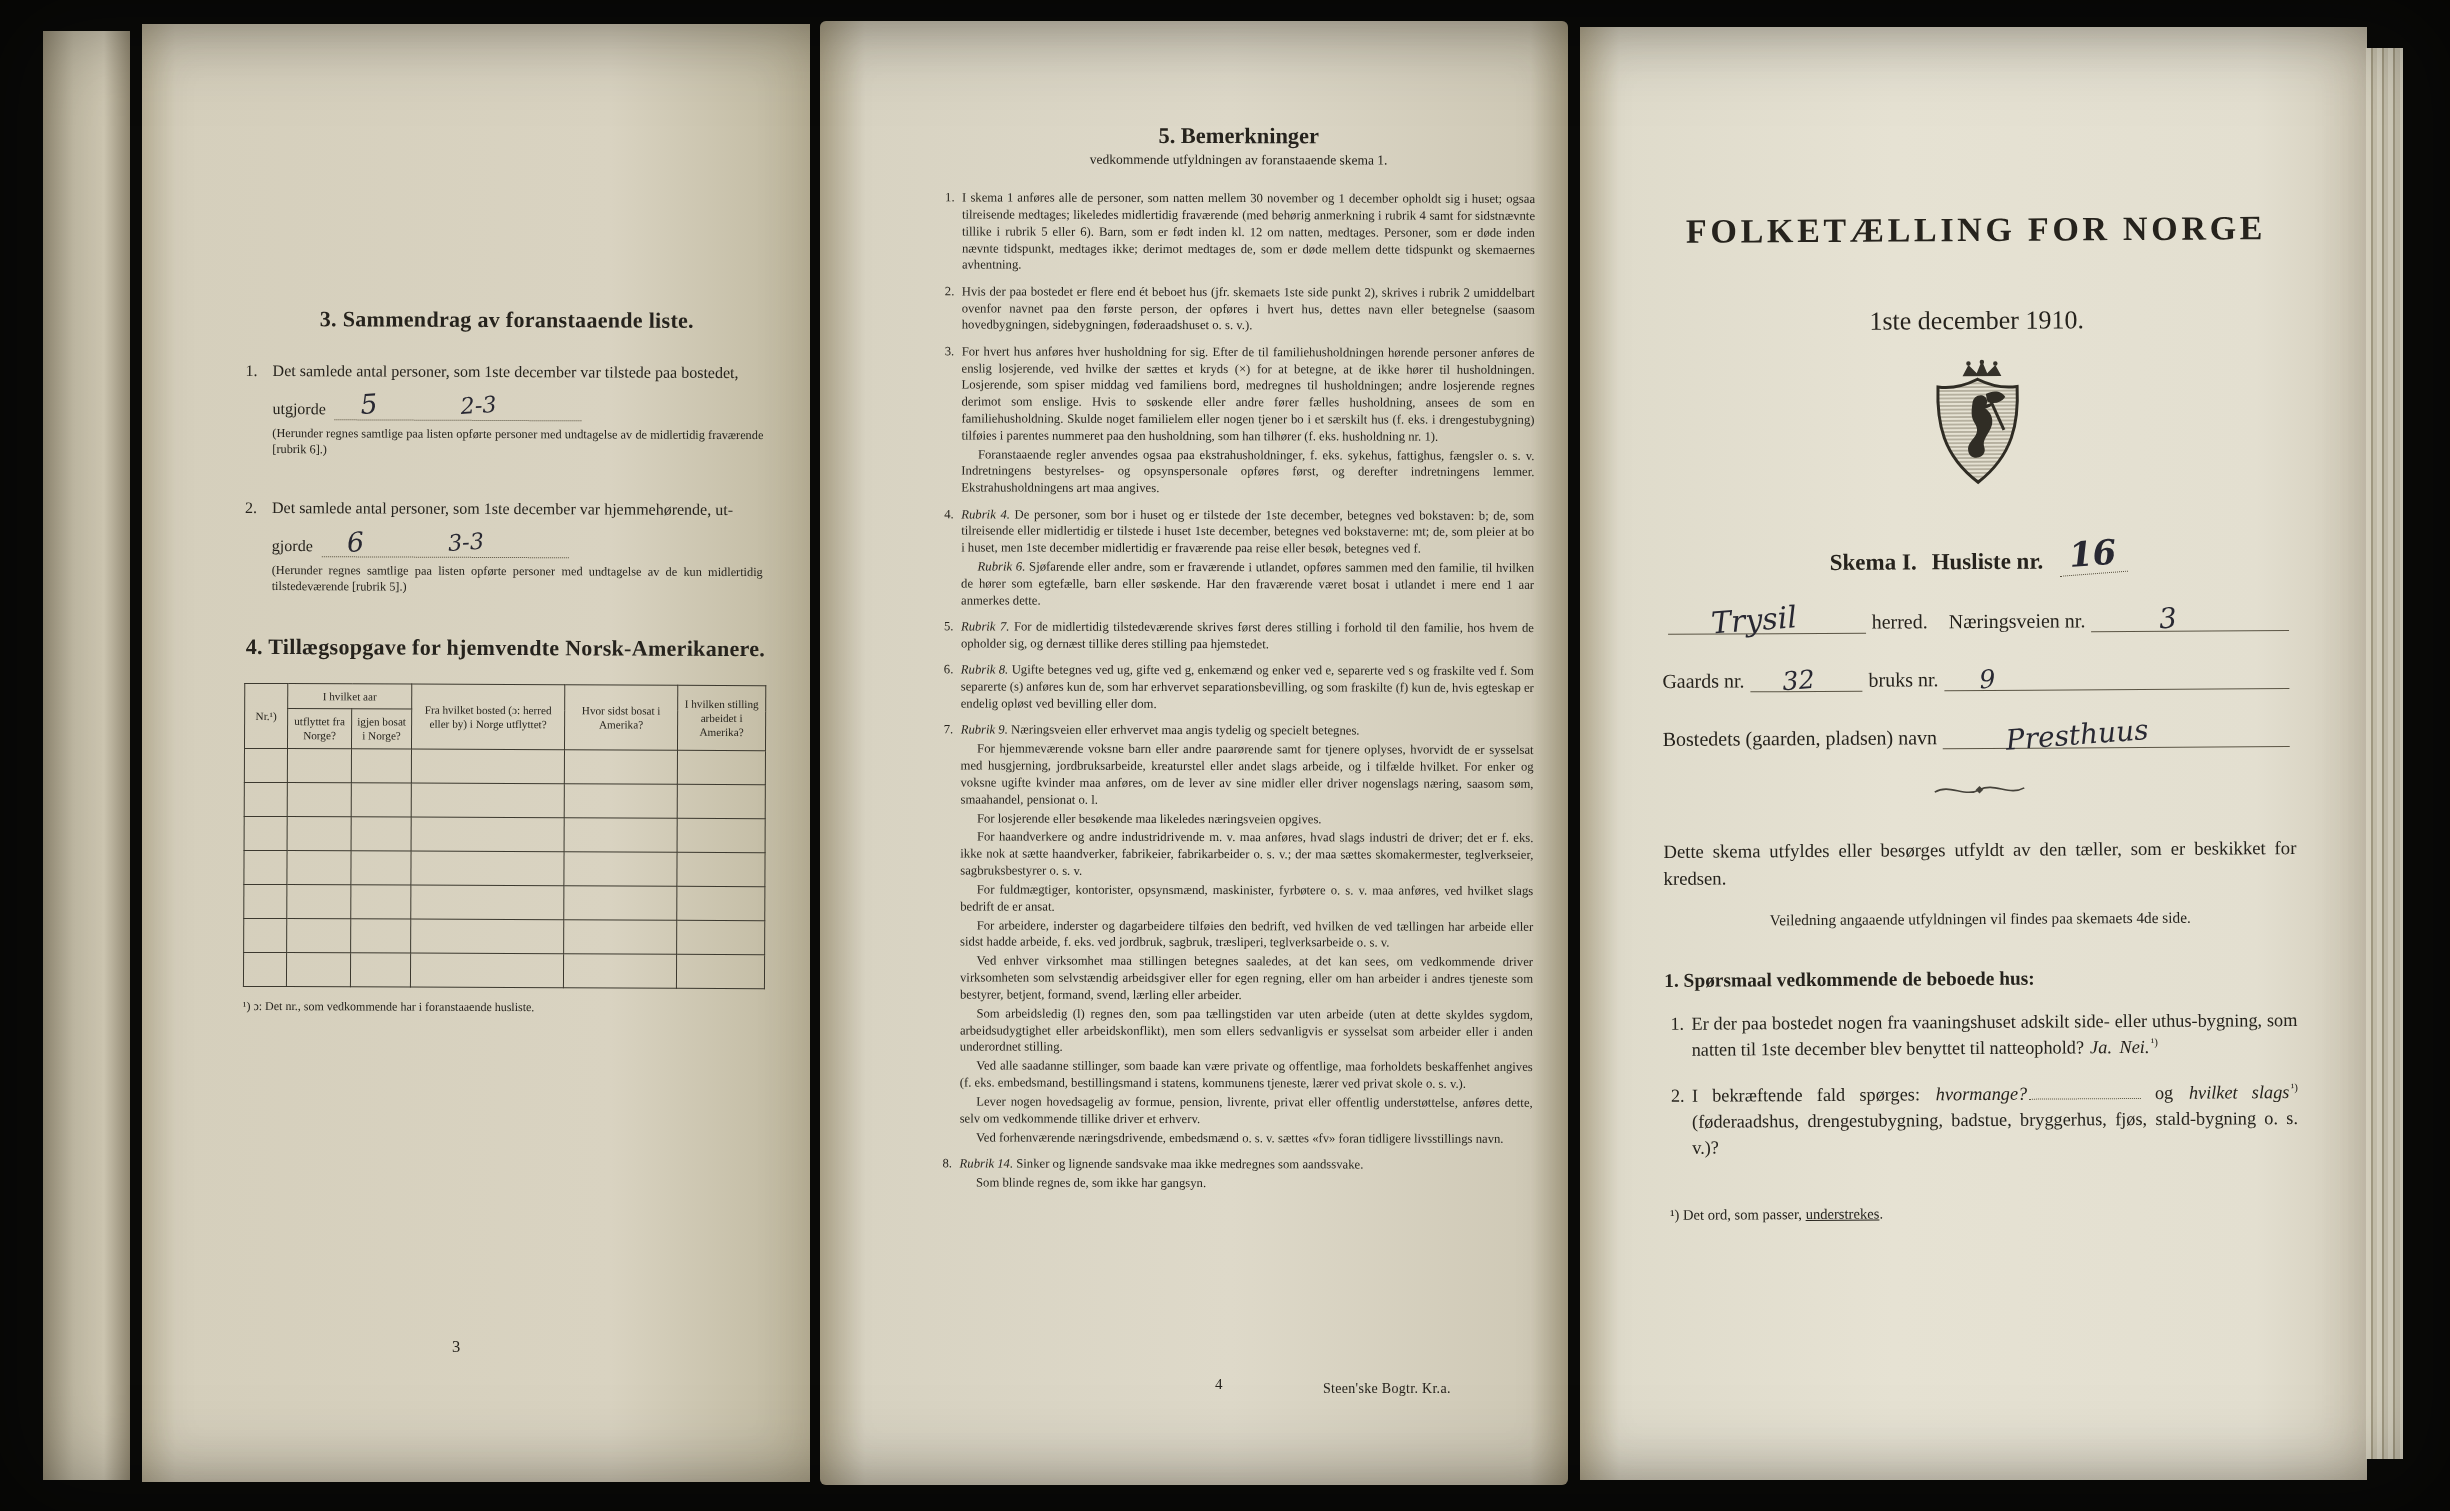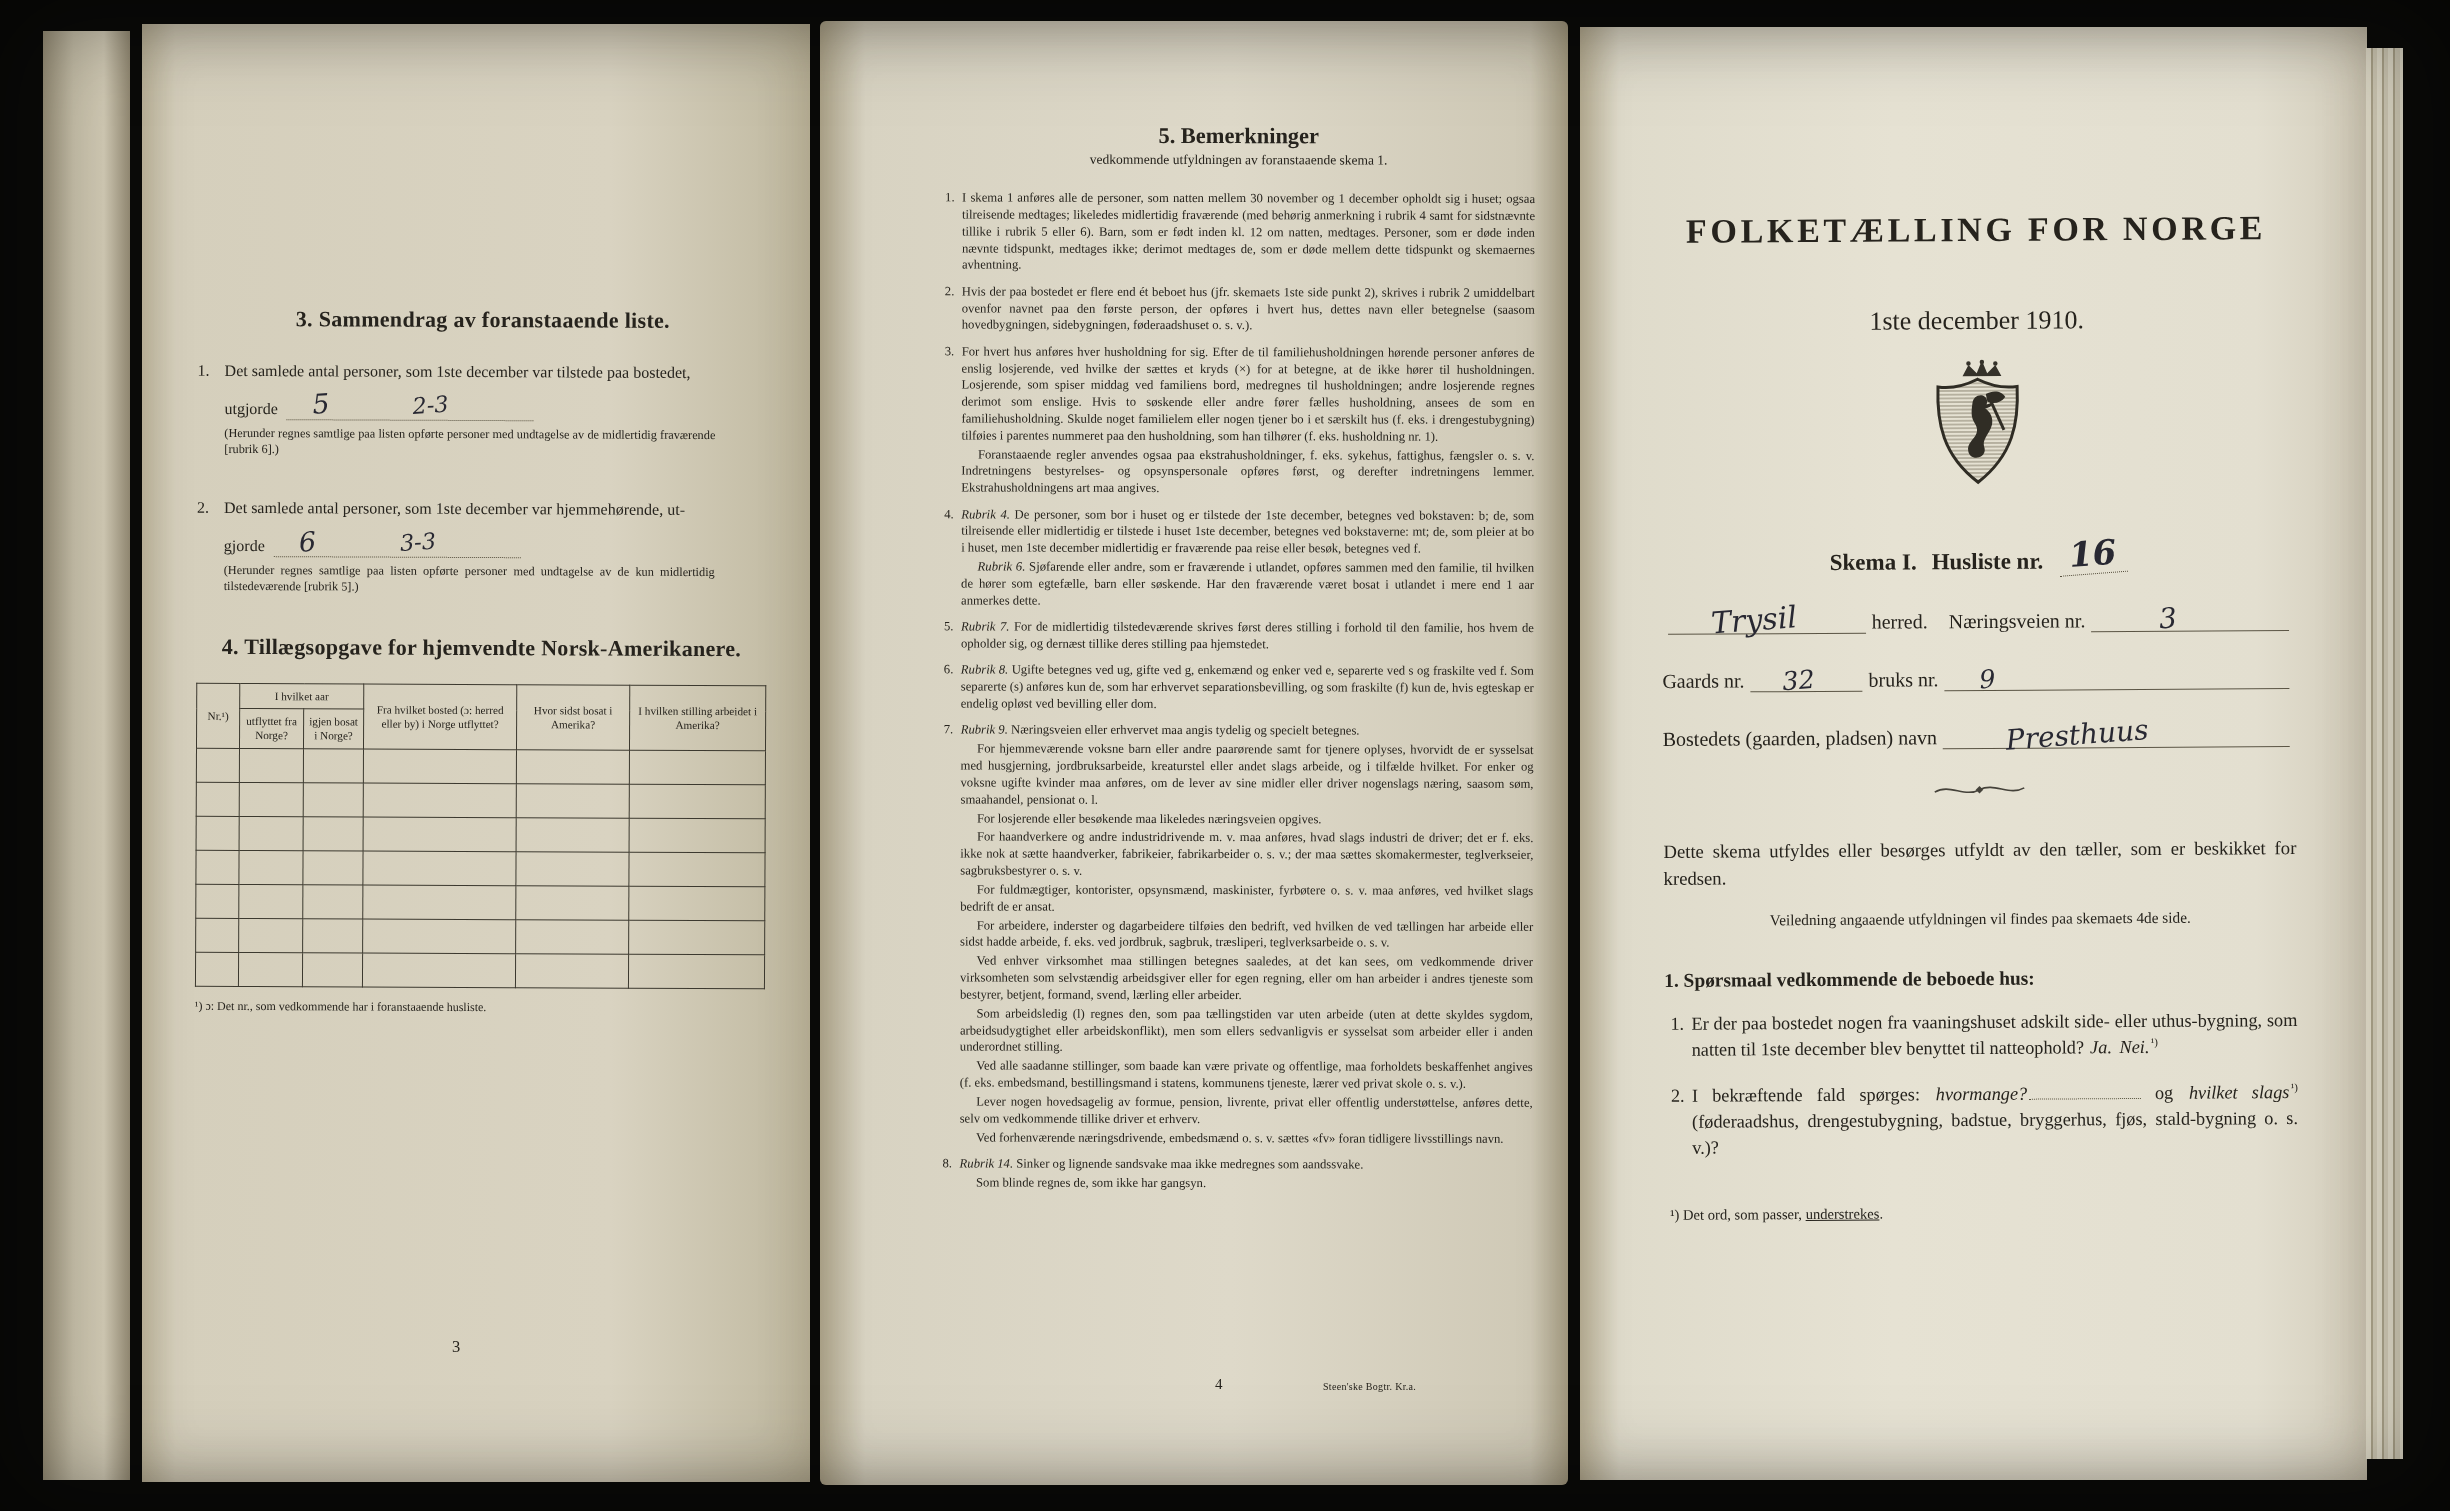--- a/index.html
+++ b/index.html
@@ -13,21 +13,21 @@
   .scan::after{content:''; position:absolute; inset:0; pointer-events:none;
     box-shadow:inset 0 0 105px rgba(0,0,0,.55);}
   .page{ position:absolute; box-shadow: inset 0 0 52px rgba(70,52,22,.22); }
 
   
   .sliver{ position:absolute; left:43px; top:31px; width:87px; height:1449px;
     background:linear-gradient(90deg,#9d947c 0,#c3bca6 35%,#cdc6b1 70%,#8f8670 100%);}
 
   
   .page3{ left:142px; top:24px; width:668px; height:1458px;
-    background:linear-gradient(90deg,#c3bca4 0,var(--paper-left,#d5cfbc) 5%,#d9d3c1 70%,#bfb89f 100%);}
+    background:linear-gradient(90deg,#c3bca4 0,var(--paper-left,#d5cfbc) 5%,#d9d3c1 70%,#bfb89f 100%);padding-left:48px;}
   .p3c{ padding:283px 43px 0 55px; transform:rotate(.25deg); }
   .sec-head{ font-weight:bold; font-size:22px; text-align:center; margin:0 0 28px; letter-spacing:0.3px;}
   .sum-item{ display:flex; gap:9px; font-size:16px; line-height:1.42; margin-bottom:39px;}
   .sum-num{ flex:0 0 18px; }
   .sum-body{ max-width:491px; text-align:justify; }
   .fill-row{ display:flex; align-items:flex-end; margin:7.5px 0 6px; }
   .writing-line{ position:relative; flex:0 0 247px; height:30px; margin-left:9px;
     border-bottom:1.5px dotted #564f3d; }
   .hand{ font-family:"DejaVu Serif",serif; font-style:italic; color:var(--hand-ink,#282832);
     display:inline-block; transform:rotate(-4deg); }
@@ -49,21 +49,21 @@
     background:linear-gradient(90deg,#b4ac93 0,#d8d3c2 6%,var(--paper-mid,#ded9c9) 55%,#cfc9b6 95%,#aaa289 100%);border-radius:6px;}
   .p4c{ padding:102px 34px 0 121px; transform:rotate(.15deg); }
   .bem-head{ font-size:22.4px; margin:0 0 3px; text-align:center; font-weight:bold;}
   .bem-sub{ font-size:13.5px; text-align:center; margin:0 0 22.4px; }
   .bem-item{ display:flex; margin-bottom:7.5px; font-size:12.7px; line-height:1.32; text-align:justify;}
   .bem-num{ flex:0 0 20px; text-align:right; padding-right:7.5px;}
   .bem-body{ flex:1; }
   .bem-body p{ margin:0 0 2.2px; }
   .bem-body p + p{ text-indent:16.5px; }
   .pgnum4{ left:395px; top:1355px; font-size:15px; }
-  .printer{ position:absolute; left:503px; top:1360px; font-size:10px; letter-spacing:0.3px; }
+  .printer{ position:absolute; left:503px; top:1360px; font-size:14px; letter-spacing:0.3px; }
 
   
   .pageR{ left:1580px; top:27px; width:787px; height:1453px;
     background:linear-gradient(90deg,#beb69d 0,#dfdbcb 5%,var(--paper-right,#e6e2d3) 40%,#e3dfd0 86%,#d2ccba 100%);}
   .pRc{ padding:184px 72px 0 82px; transform:rotate(-.35deg); }
   .main-title{ font-size:34px; font-weight:bold; letter-spacing:3.7px; text-align:center; margin:0; white-space:nowrap;}
   .date-line{ font-size:26px; text-align:center; margin-top:57px; }
   .crest{ margin:19.4px auto 0; width:112px; height:159px; }
   .schema-line{ display:flex; justify-content:center; align-items:flex-end; gap:15px; margin-top:19.4px;
     font-size:23px; font-weight:bold; }

